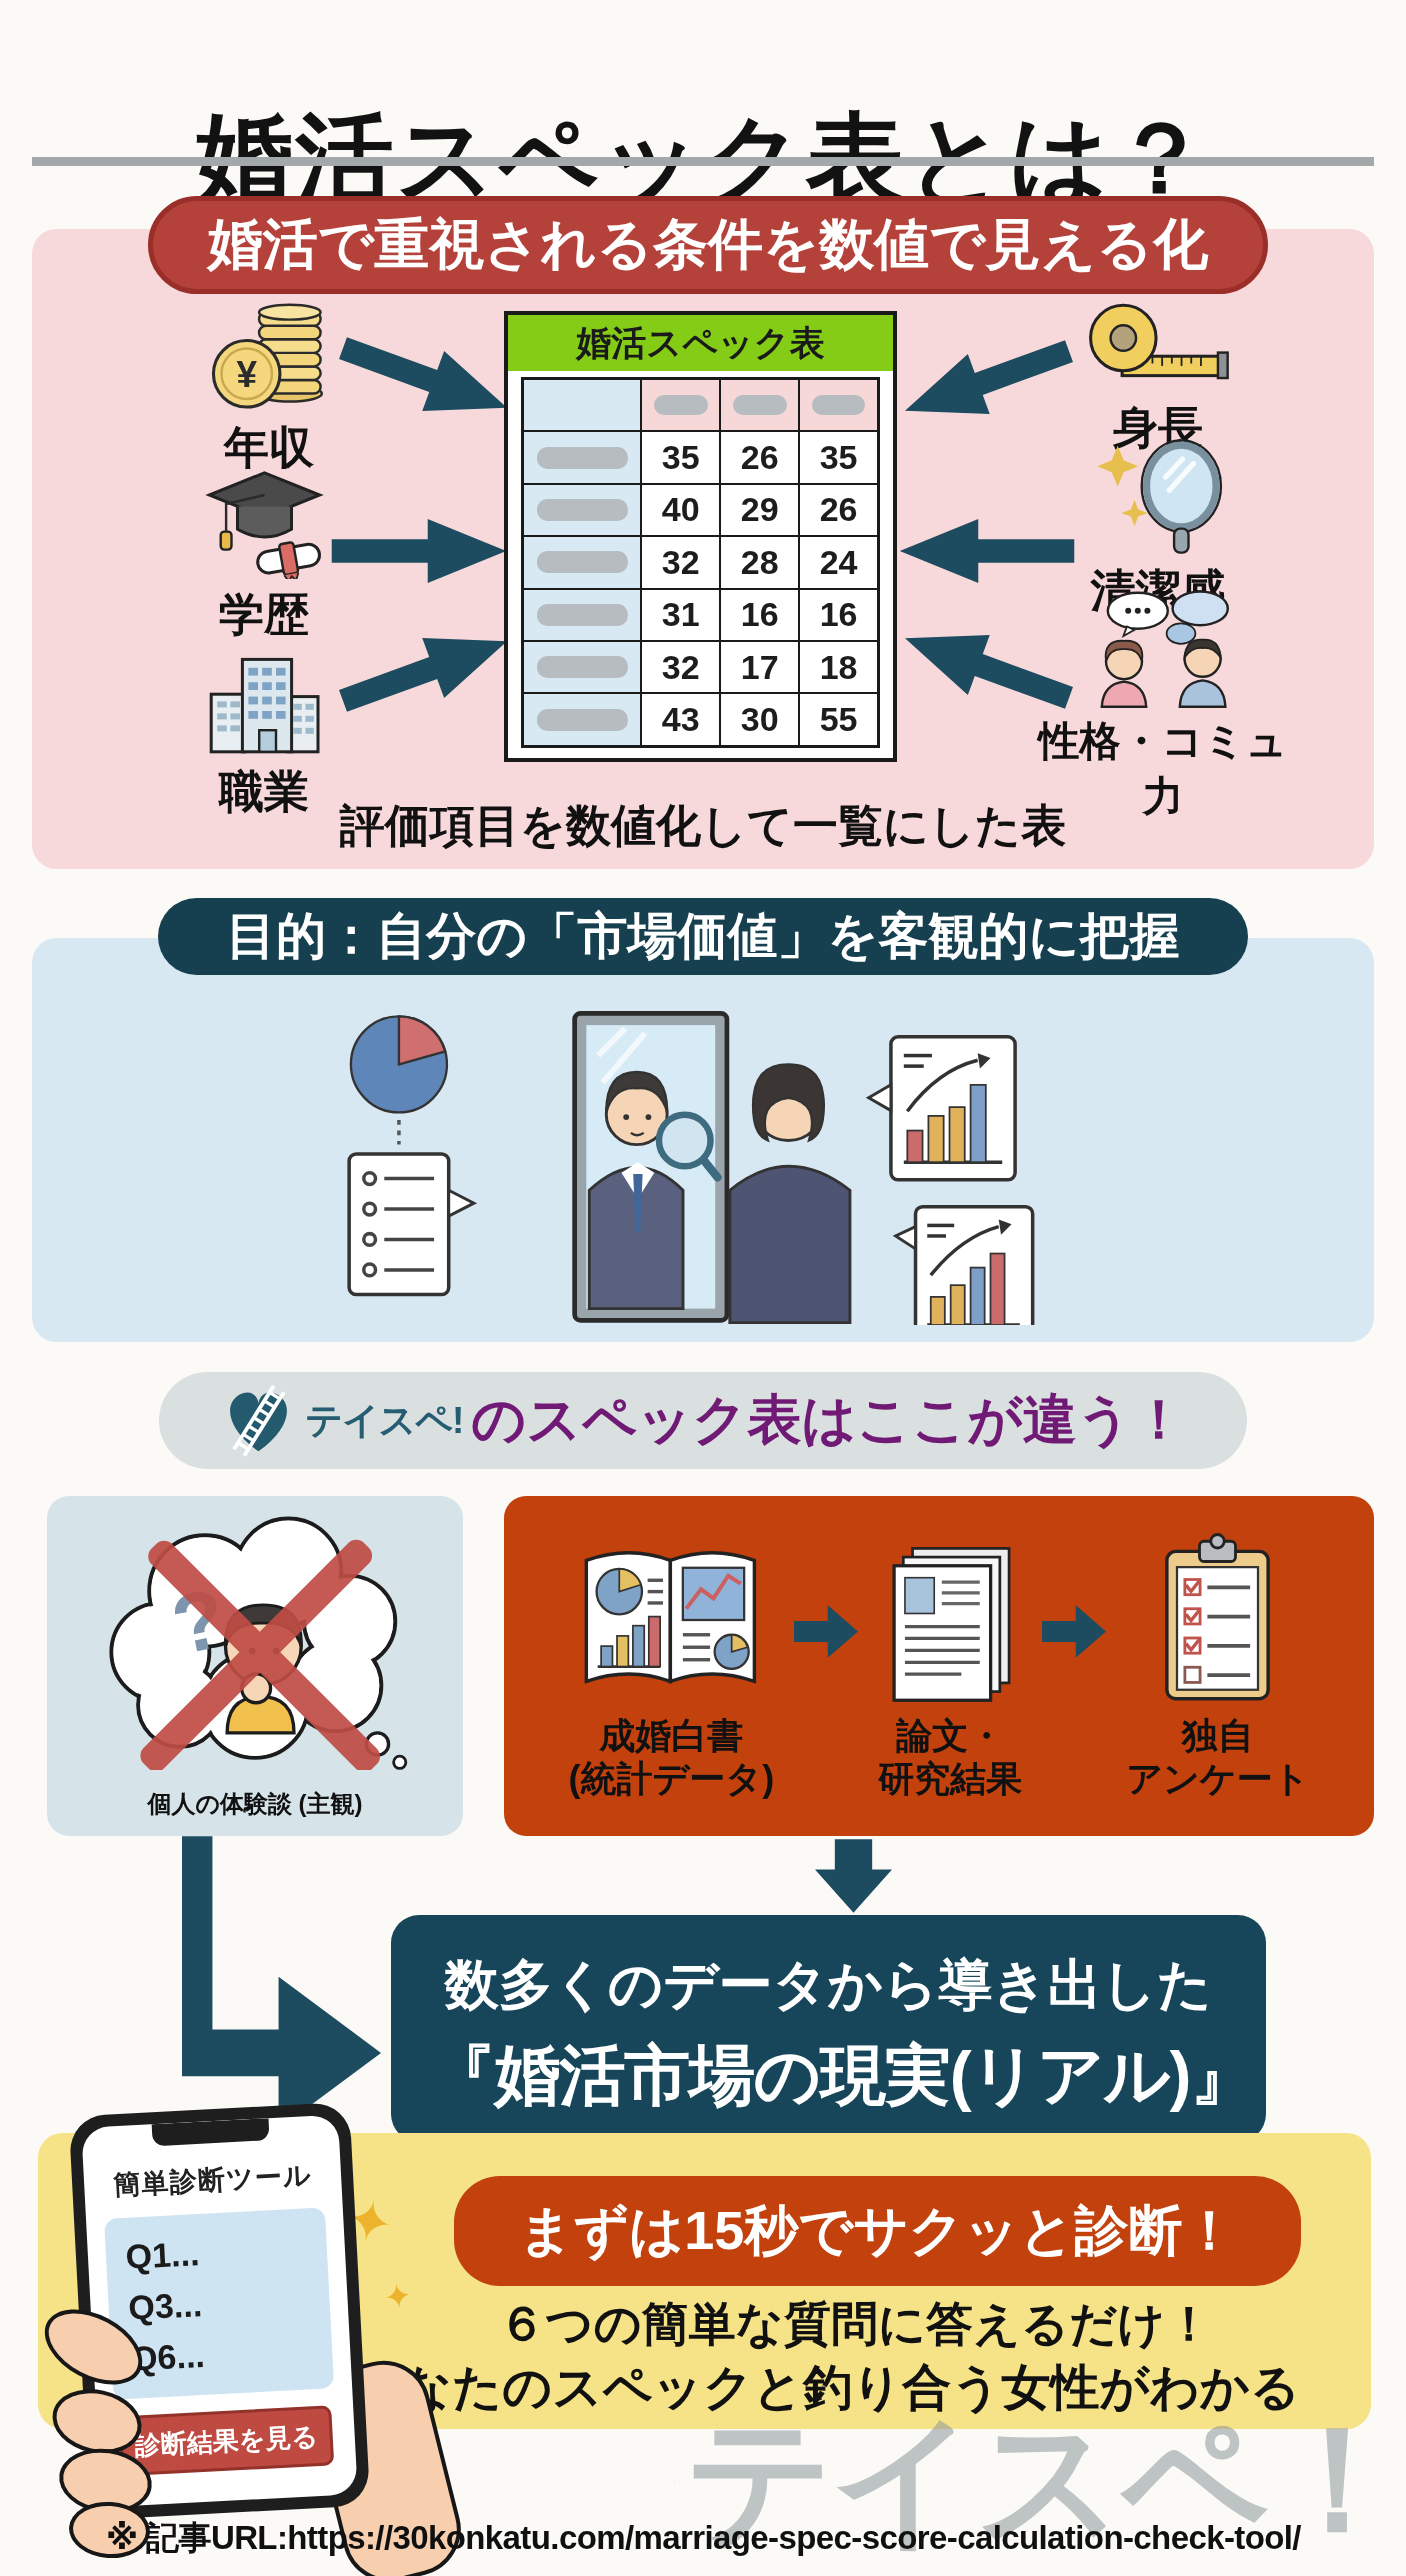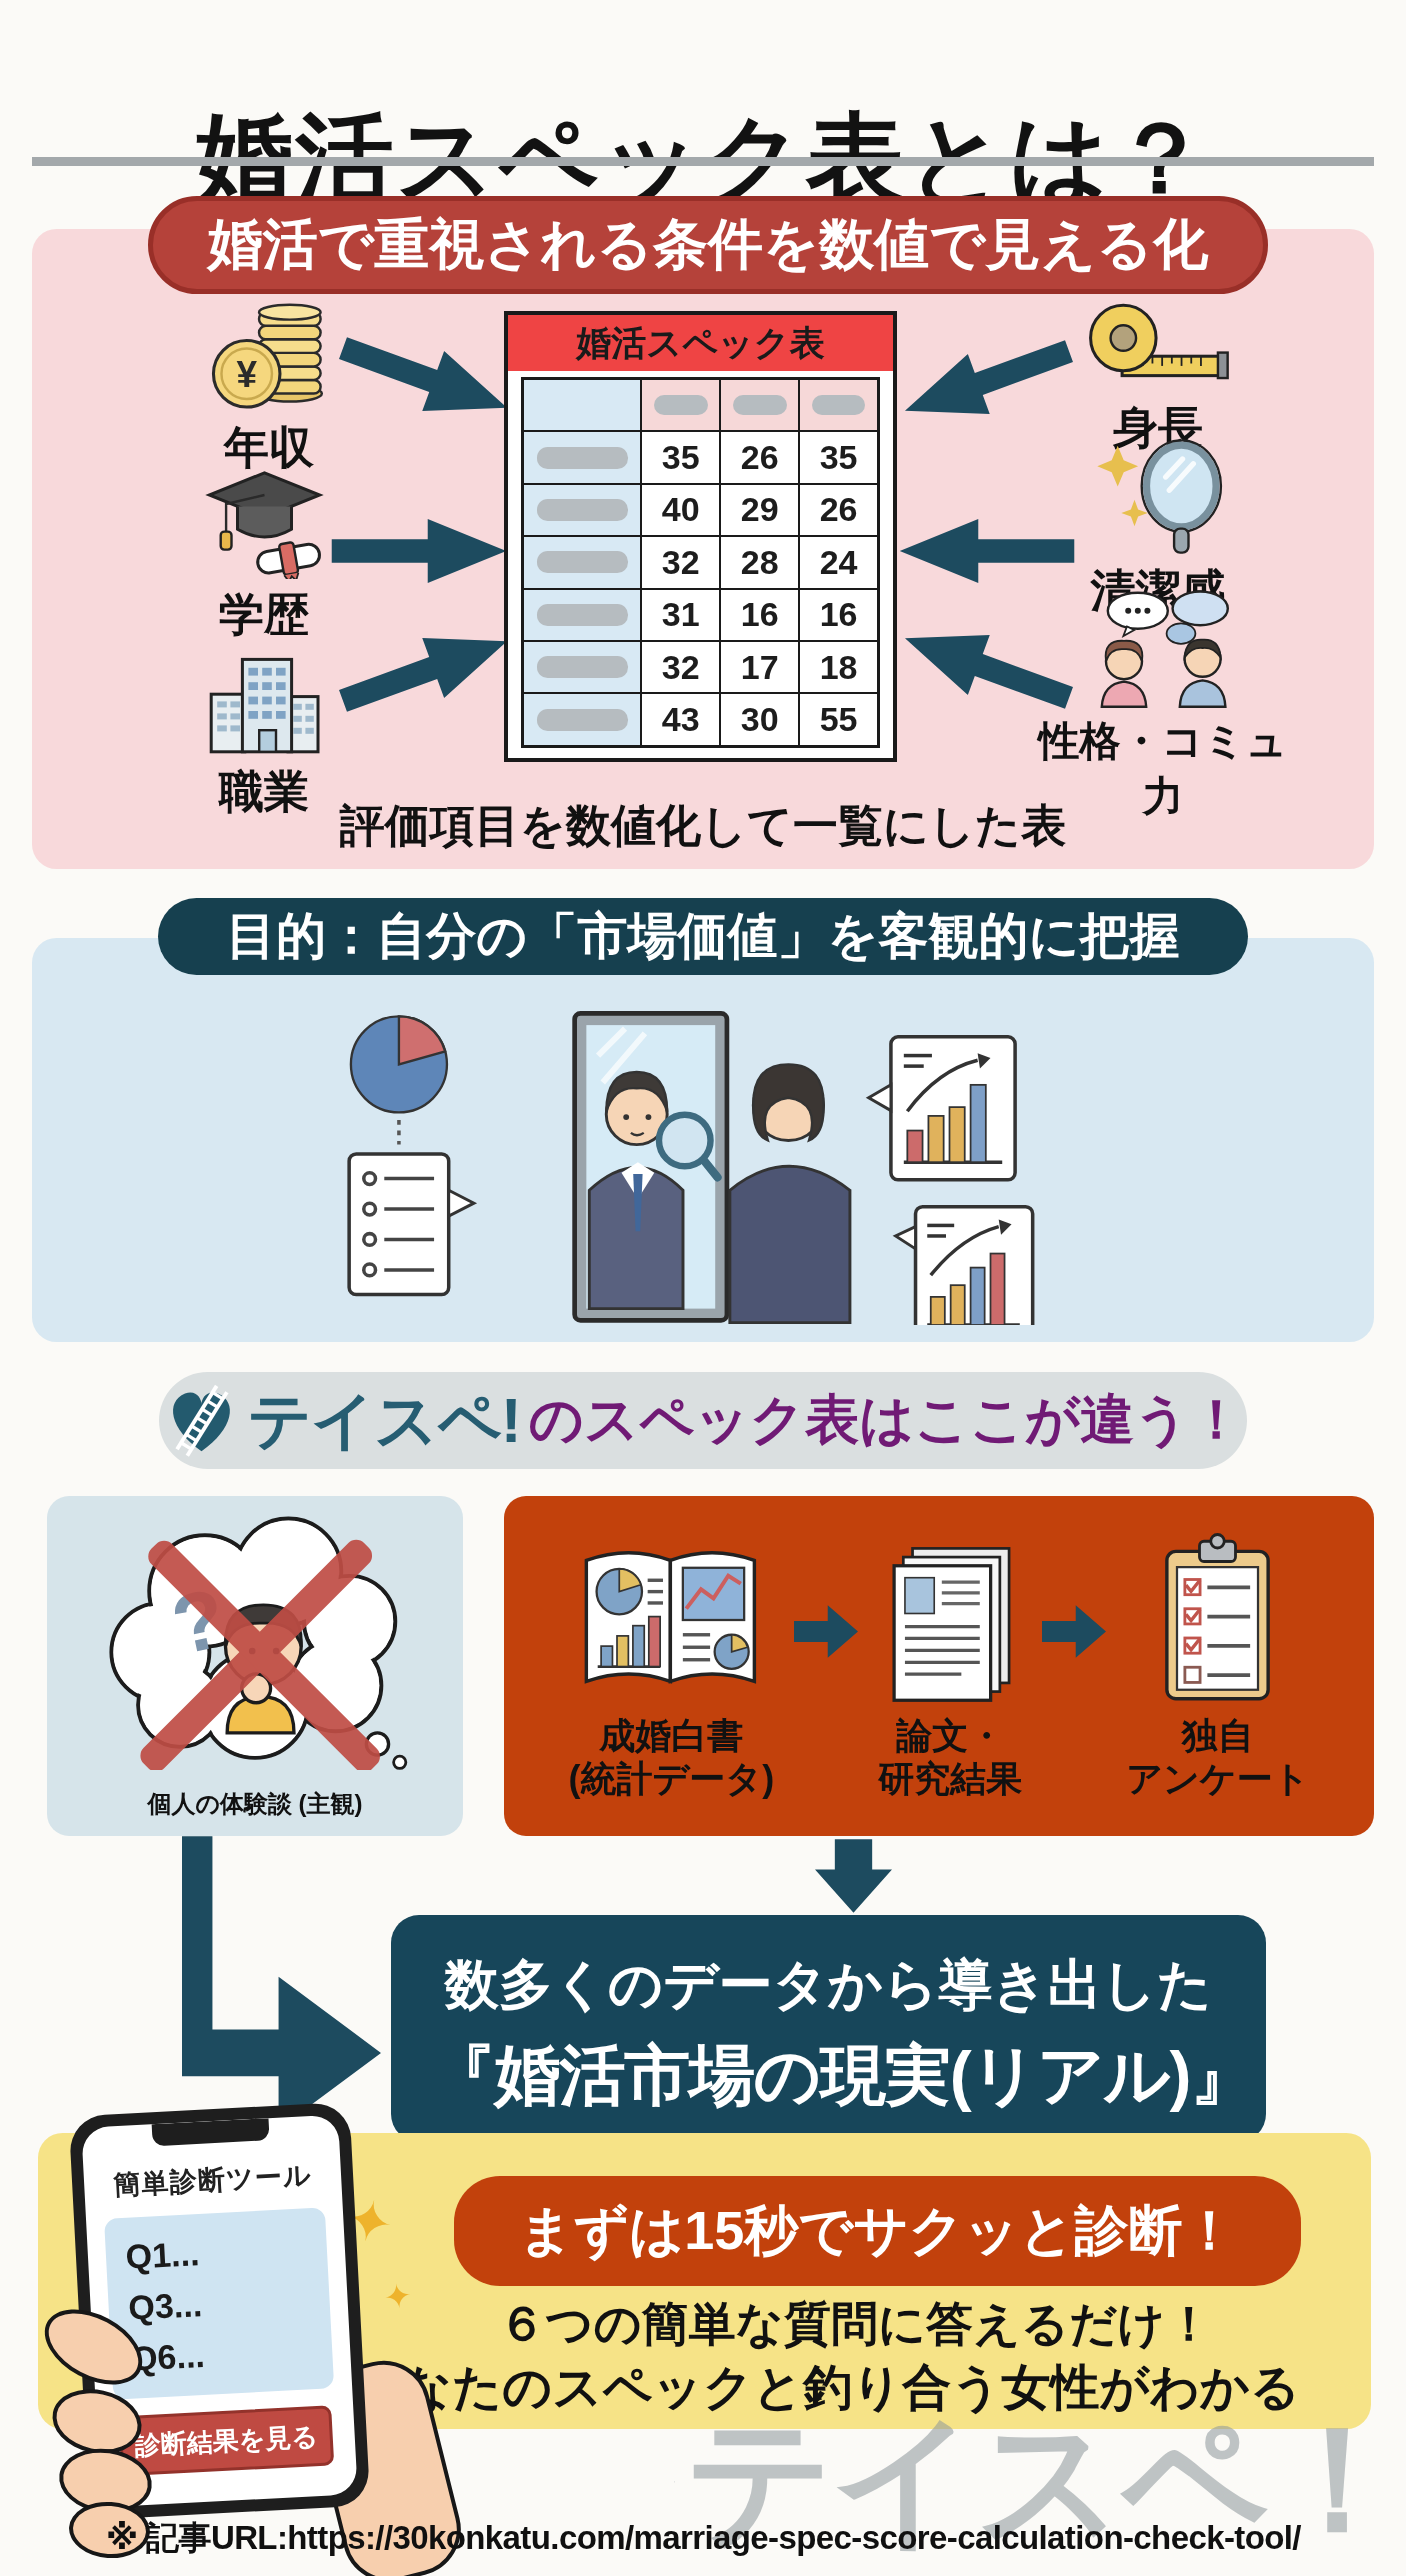--- a/index.html
+++ b/index.html
@@ -12,36 +12,36 @@
   .pill-banner{border-radius:53px;display:flex;align-items:center;justify-content:center;font-weight:700;}
   
   .sec1{top:229px;left:32px;width:1342px;height:640px;background:#f8d9db;border-radius:24.6px;}
   .sec1-header{left:116px;top:-33px;width:1110px;height:88px;background:#b5423a;border:5.3px solid #992f28;color:#fff;font-size:55px;}
   .side-item{position:absolute;text-align:center;}
   .side-label{font-size:45px;font-weight:900;color:#111;margin-top:3.5px;}
   .arrow-svg{position:absolute;}
   .arrow-svg polygon{fill:#1d4b5f;}
   
   .spec-table{position:absolute;left:472px;top:82px;width:393px;height:451px;background:#fff;border:4.1px solid #1a1a1a;box-sizing:border-box;}
-  .spec-table-title{height:56px;background:#ef4444;display:flex;align-items:center;justify-content:center;font-size:35px;font-weight:900;color:#1a1a1a;}
+  .spec-table-title{height:56px;background:#84cc16;display:flex;align-items:center;justify-content:center;font-size:35px;font-weight:900;color:#1a1a1a;}
   .spec-grid{display:grid;grid-template-columns:1.5fr 1fr 1fr 1fr;grid-auto-rows:1fr;height:calc(100% - 76px);margin:5.9px 13px 13px 13px;border:2.3px solid #1a1a1a;}
   .sg-cell{border:1.8px solid #1a1a1a;display:flex;align-items:center;justify-content:center;background:#fff;}
   .sg-blue{background:#d8e9f4;}
   .sg-pinkhead{background:#f6d8d8;}
   .pillbar{background:#b6bcc0;border-radius:10.6px;width:70%;height:20px;}
   .pillbar.wide{width:78%;height:22px;}
   .sg-num{font-size:34px;font-weight:800;color:#1d1d1d;}
   .sec1-caption{left:0;top:567px;width:1342px;text-align:center;font-size:45px;font-weight:900;color:#111;}
   
   .sec2{top:938px;left:32px;width:1342px;height:404px;background:#d8e8f2;border-radius:24.6px;}
   .sec2-header{left:126px;top:-40px;width:1090px;height:77px;background:#16404f;color:#fff;font-size:50px;border-radius:39px;}
   .mirror-scene{left:261px;top:59px;}
   
   .sec3-header{top:1372px;left:159px;width:1088px;height:97px;background:#dadfe0;border-radius:50px;display:flex;align-items:center;justify-content:center;gap:8.2px;}
-  .brand-text{color:#265d72;font-size:63px;font-weight:900;letter-spacing:-1.2px;}
+  .brand-text{color:#265d72;font-size:37px;font-weight:900;letter-spacing:-1.2px;}
   .sec3-header-rest{color:#701a75;font-size:54px;font-weight:900;}
   .box-rejected{top:1496px;left:47px;width:416px;height:340px;background:#d6e4ea;border-radius:22px;}
   .rejected-label{position:absolute;bottom:16.4px;left:0;width:100%;text-align:center;font-size:24px;font-weight:900;color:#111;}
   .box-sources{top:1496px;left:504px;width:870px;height:340px;background:#c2410c;border-radius:22px;display:flex;align-items:center;justify-content:center;gap:20px;}
   .src-group{text-align:center;}
   .src-label{font-size:36px;font-weight:900;color:#111;line-height:1.18;margin-top:5.9px;}
   .flow-arrow{margin-top:-70px;}
   .flow-arrow polygon{fill:#1d4b5f;}
   
   .connector polygon{fill:#1d4b5f;}

